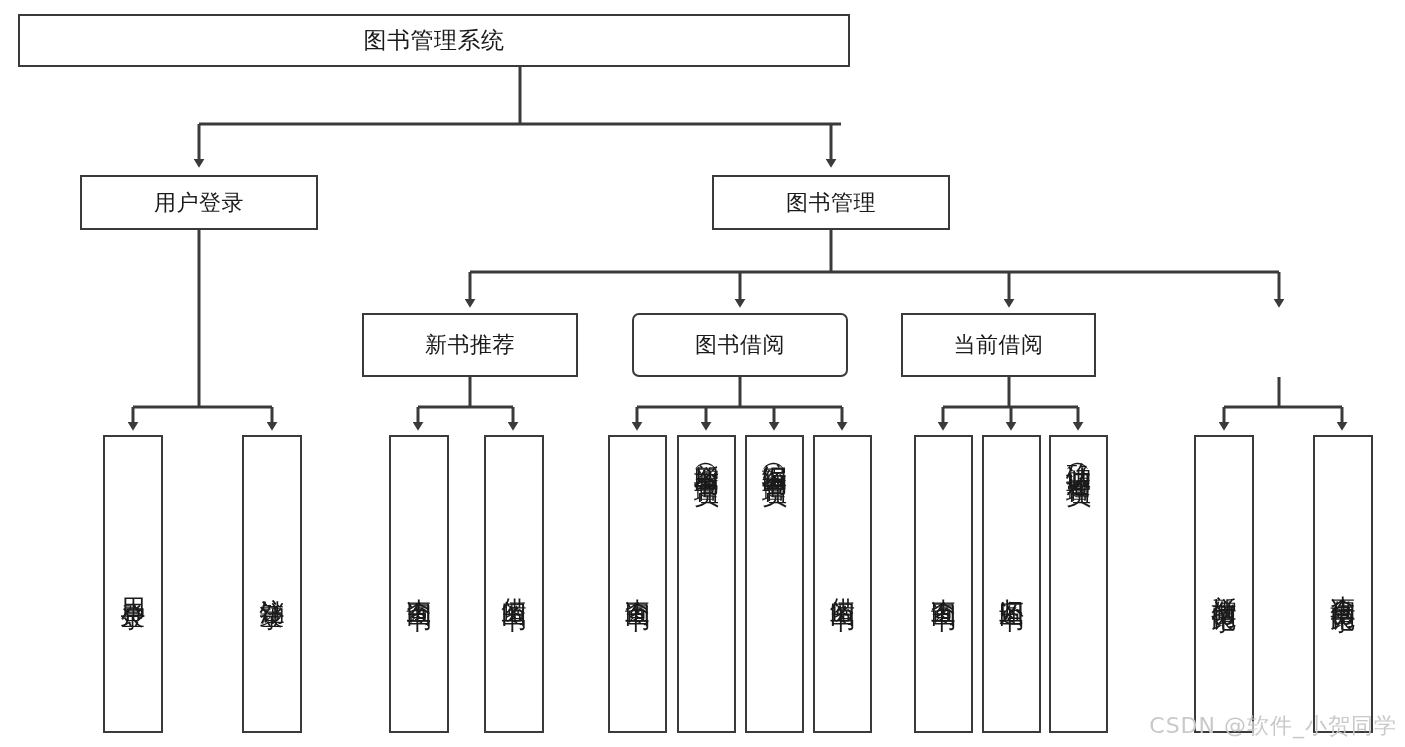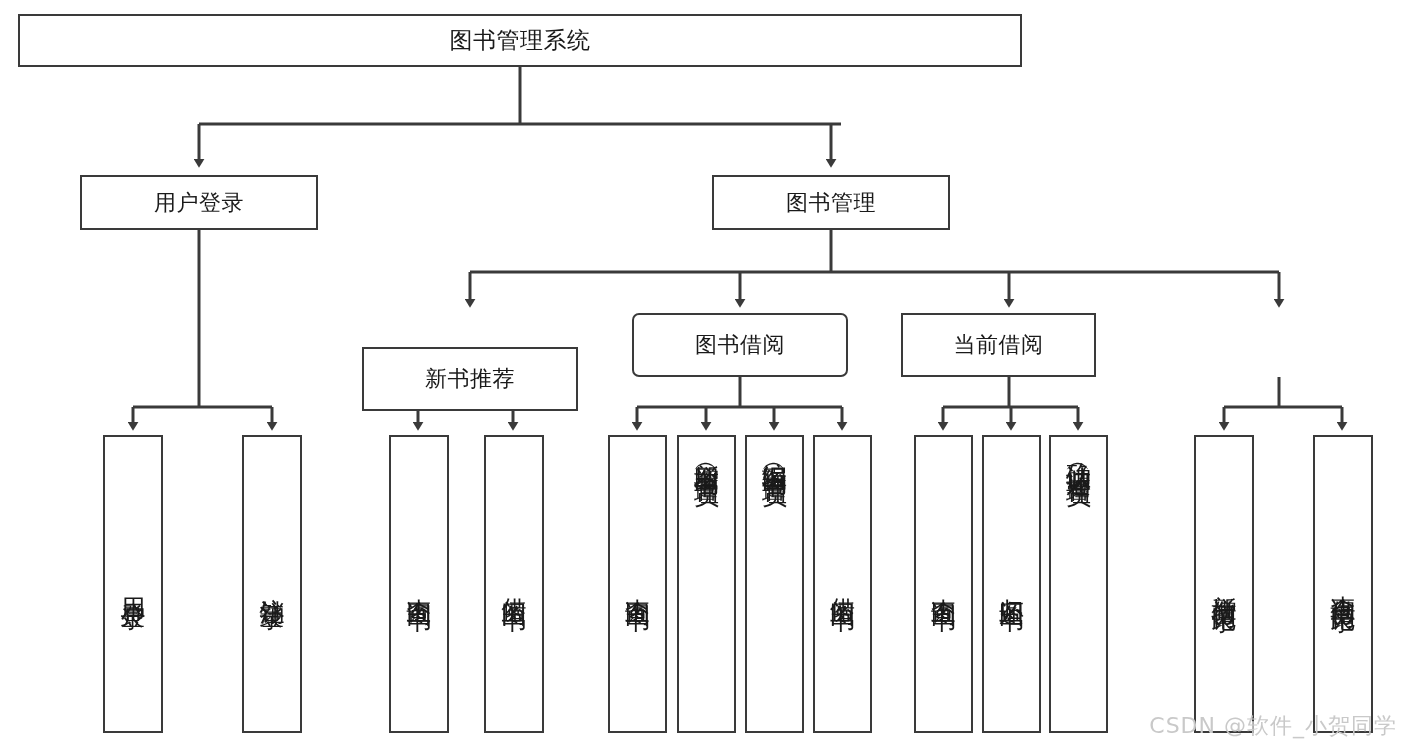--- a/index.html
+++ b/index.html
@@ -127,32 +127,32 @@
       <path d="M1011,407 L1011,423" marker-end="url(#arrow)"></path>
       <path d="M1078,407 L1078,423" marker-end="url(#arrow)"></path>
 
       <path d="M1279,377 L1279,407"></path>
       <path d="M1224,407 L1342,407"></path>
       <path d="M1224,407 L1224,423" marker-end="url(#arrow)"></path>
       <path d="M1342,407 L1342,423" marker-end="url(#arrow)"></path>
     </g>
   </svg>
 
-  <div class="node horiz root" style="left:18px; top:14px; width:1004px; height:53px;">
+  <div class="node horiz root" style="left:18px; top:14px; width:832px; height:53px;">
     <span class="node-label">图书管理系统</span>
   </div>
 
   <div class="node horiz" style="left:80px; top:175px; width:238px; height:55px;">
     <span class="node-label">用户登录</span>
   </div>
   <div class="node horiz" style="left:712px; top:175px; width:238px; height:55px;justify-content:center;">
     <span class="node-label">图书管理</span>
   </div>
 
-  <div class="node horiz" style="left:362px; top:313px; width:216px; height:64px;margin-top:34px;">
+  <div class="node horiz" style="left:362px; top:313px; width:216px; height:64px;">
     <span class="node-label">新书推荐</span>
   </div>
   <div class="node horiz" style="left:632px; top:313px; width:216px; height:64px;border-radius:7px;">
     <span class="node-label">图书借阅</span>
   </div>
   <div class="node horiz" style="left:901px; top:313px; width:195px; height:64px;">
     <span class="node-label">当前借阅</span>
   </div>
 
   <div class="node leaf centered" style="left:103px; top:435px; width:60px; height:298px;">

